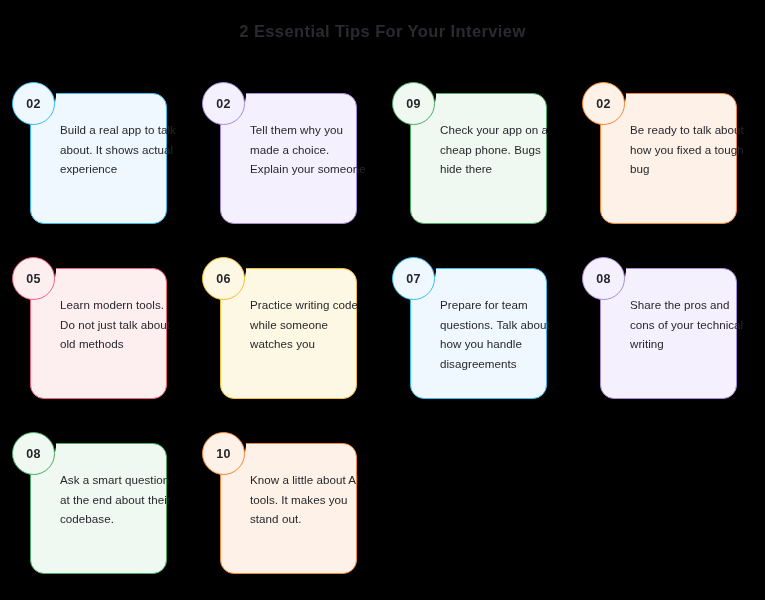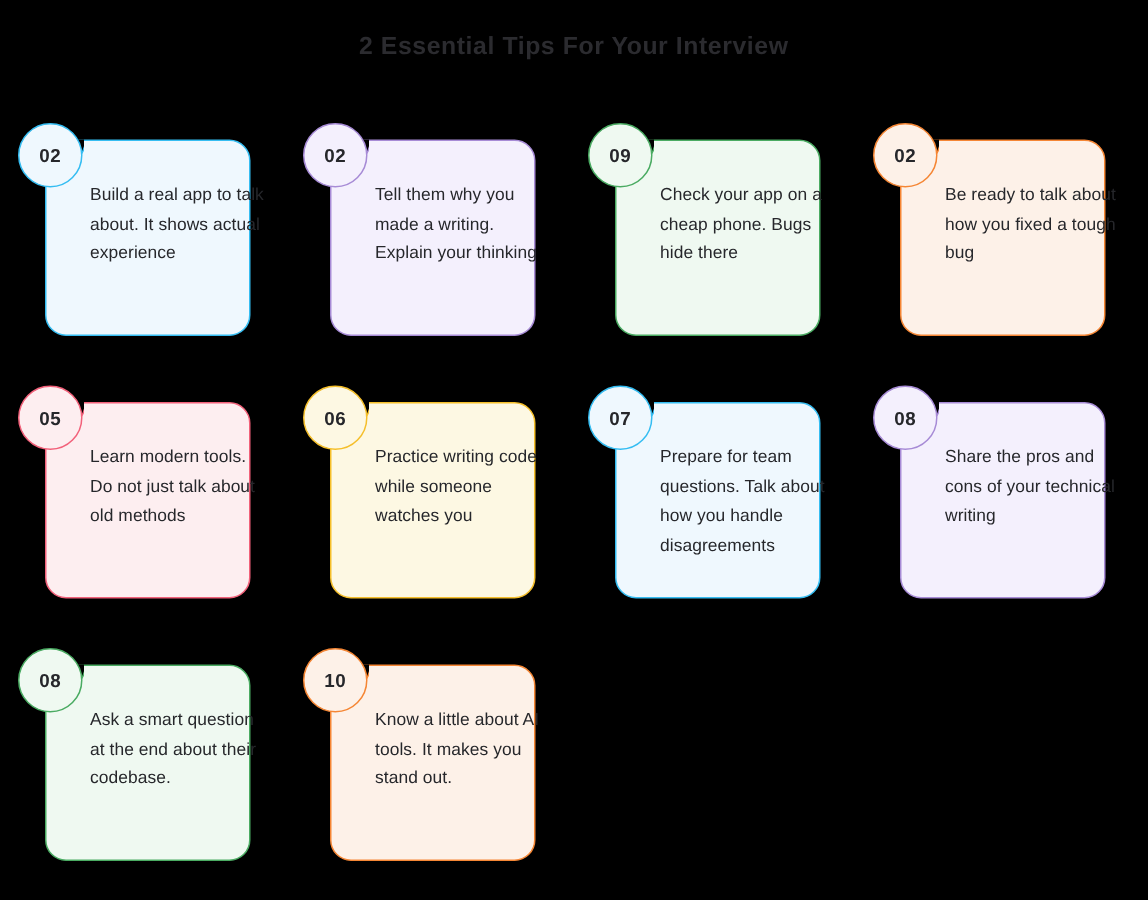--- a/index.html
+++ b/index.html
@@ -122,21 +122,21 @@
     <div class="tip-card" style="--accent: #35bdf2; --fill: #eff8fe; left: 0px; top: 0px;">
       <div class="card-body"></div>
       <div class="card-text">Build a real app to talk about. It shows actual experience</div>
       <div class="card-notch"></div>
       <div class="card-badge">
         <span class="card-badge-label">02</span>
       </div>
     </div>
     <div class="tip-card" style="--accent: #a78bd6; --fill: #f4f0fd; left: 190px; top: 0px;">
       <div class="card-body"></div>
-      <div class="card-text">Tell them why you made a writing. Explain your thinking</div>
+      <div class="card-text">Tell them why you made a choice. Explain your someone</div>
       <div class="card-notch"></div>
       <div class="card-badge">
         <span class="card-badge-label">02</span>
       </div>
     </div>
     <div class="tip-card" style="--accent: #4aab62; --fill: #eff9f1; left: 380px; top: 0px;">
       <div class="card-body"></div>
       <div class="card-text">Check your app on a cheap phone. Bugs hide there</div>
       <div class="card-notch"></div>
       <div class="card-badge">

